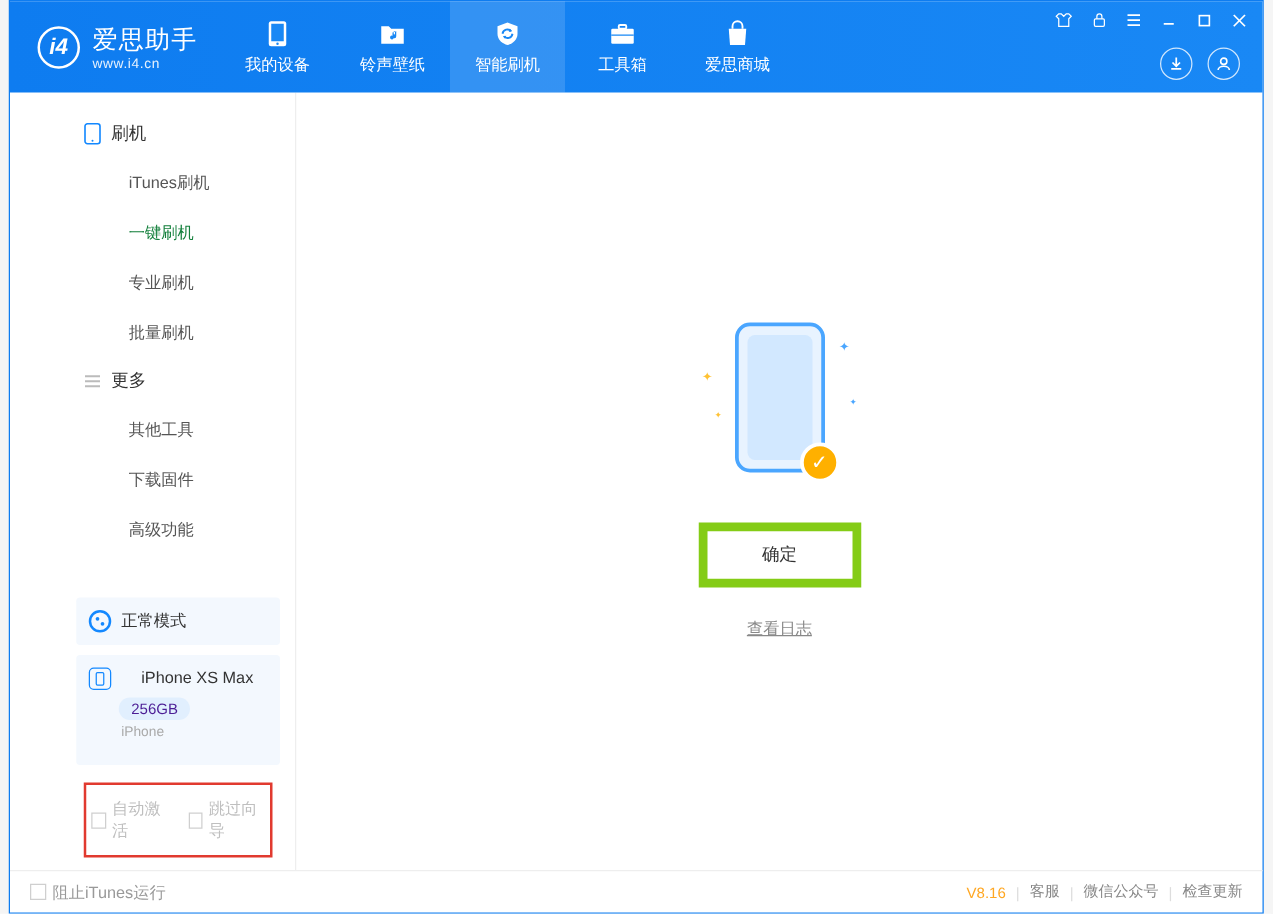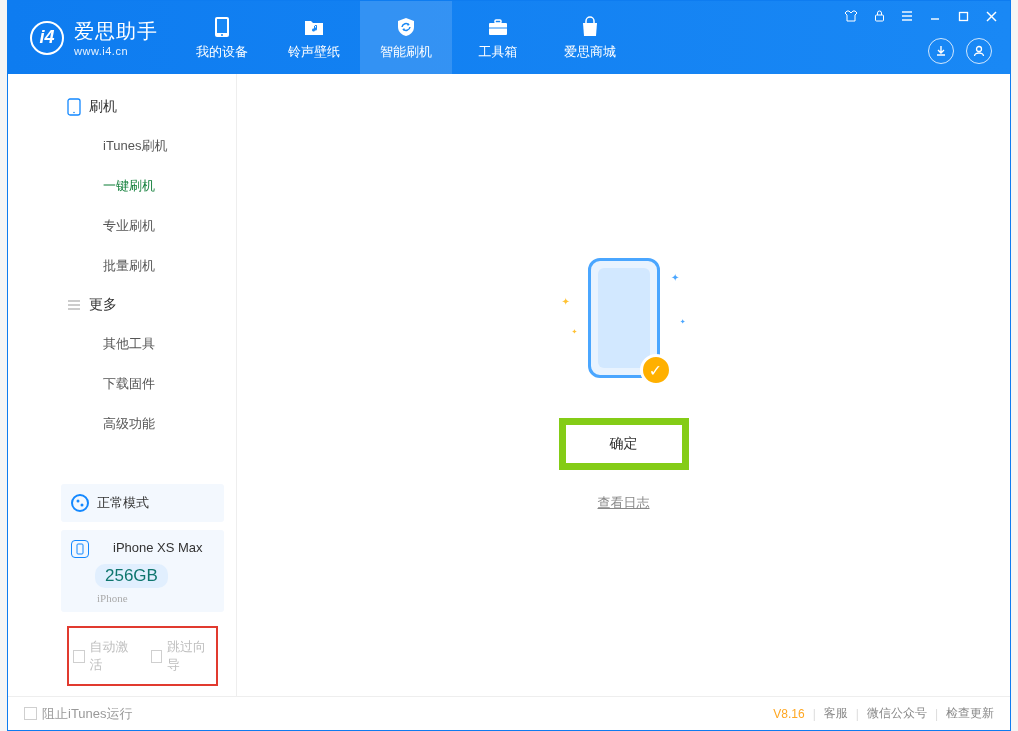--- a/index.html
+++ b/index.html
@@ -30,22 +30,22 @@
 .side-item { padding: 11px 18px 11px 54px; font-size: 13px; color: #555; cursor: pointer; }
 .side-item.active { color: #15803d; }
 .side-bottom { padding: 0 12px; }
 .mode-card { background: #f3f8fe; border-radius: 3px; padding: 10px 10px; display: flex; align-items: center; gap: 8px; margin-bottom: 8px; }
 .mode-card .mode-icon { width: 18px; height: 18px; border: 2px solid #1388ff; border-radius: 50%; display: flex; align-items: center; justify-content: center; }
 .mode-card span.label { font-size: 13px; color: #333; }
 .device-card { background: #f3f8fe; border-radius: 3px; padding: 10px 10px 8px; }
 .device-card .d-row1 { display:flex; align-items:flex-start; gap:24px; }
 .device-icon { width:18px; height:18px; border:1.5px solid #1388ff; border-radius:4px; display:flex; align-items:center; justify-content:center; }
 .device-card .dname { font-size: 13px; color:#333; font-weight:500; }
-.badge { display:inline-block; background:#e1effe; color:#0f766e; border-radius:10px; padding:2px 10px; font-size:17px; margin:6px 0 0 24px; }
-.sub-dev { font-size:11px; color:#aaa; margin:4px 0 0 26px;font-family:Liberation Serif, serif; }
+.badge { display:inline-block; background:#e1effe; color:#4c1d95; border-radius:10px; padding:2px 10px; font-size:12px; margin:6px 0 0 24px; }
+.sub-dev { font-size:11px; color:#aaa; margin:4px 0 12px 26px; }
 .redbox { border:2px solid #e13a2f; margin:14px 6px 10px; padding:10px 4px; display:flex; gap:16px; align-items:center; }
 .chk { display:flex; align-items:center; gap:5px; font-size:13px; color:#bfbfbf; cursor:pointer; }
 .chk .box { width:13px; height:13px; border:1px solid #cfcfcf; }
 
 .main { flex:1; position:relative; display:flex; flex-direction:column; align-items:center; justify-content:center; }
 .phone-wrap { position:relative; width:160px; height:130px; margin-bottom:30px; }
 .sparkle { position:absolute; color:#ffc233; font-size:10px; }
 .sparkle.blue { color:#4aa6ff; }
 .phone { width:72px; height:120px; border:3px solid #4aa6ff; border-radius:12px; position:absolute; left:50%; top:0; transform:translateX(-50%); background:#e8f3ff; }
 .phone .screen { position:absolute; inset:7px 7px 7px 7px; border-radius:6px; background:#d2e8ff; }

